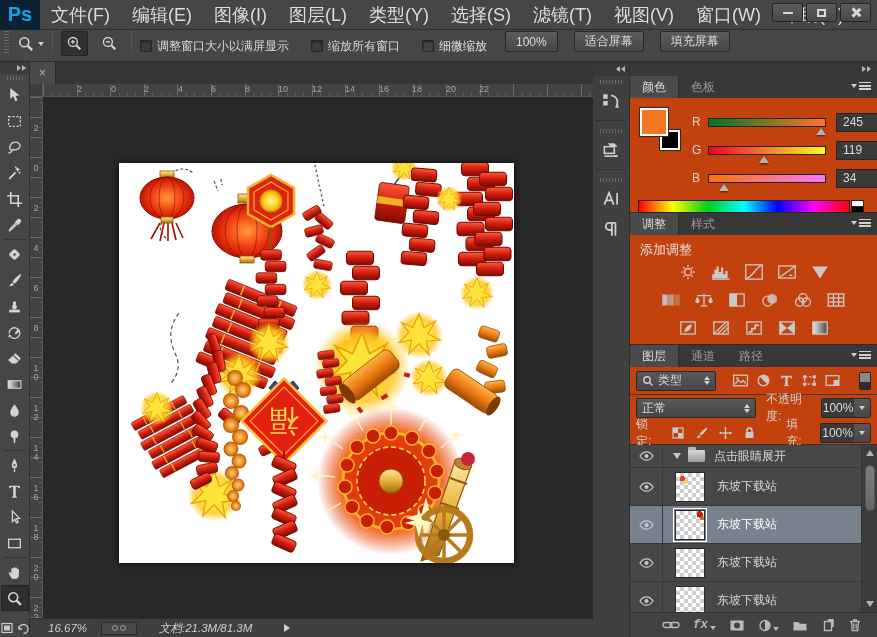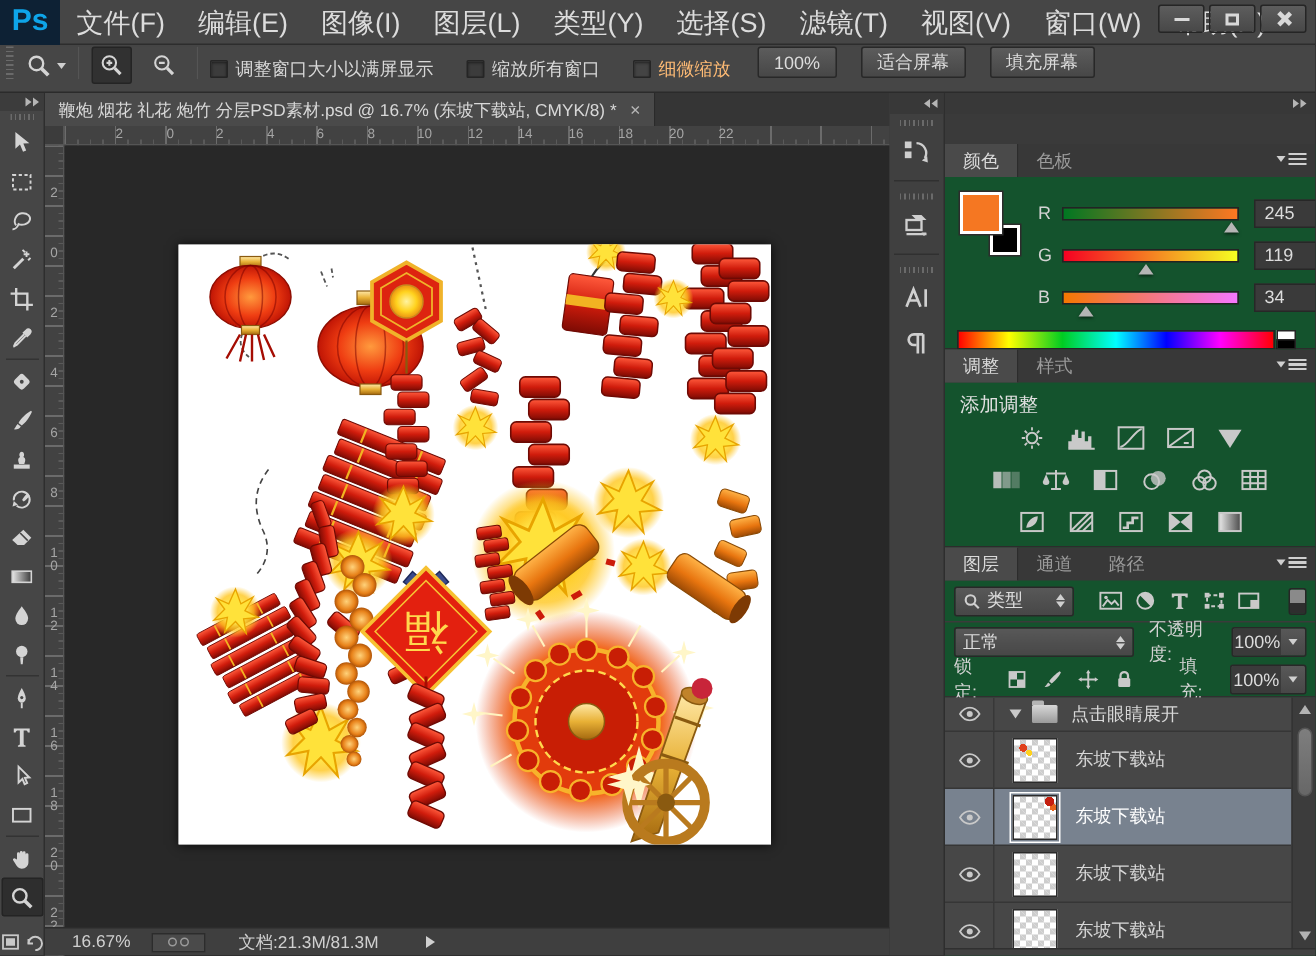--- a/index.html
+++ b/index.html
@@ -29,21 +29,21 @@
   .grip-v { width:5px; height:22px; background:repeating-linear-gradient(to bottom,#6a6a6a 0 1px,transparent 1px 3px); }
   .ob-sep { width:1px; height:22px; background:#303030; border-right:1px solid #555; }
   .ob-btn { height:21px; padding:0 10px; background:linear-gradient(#5c5c5c,#474747); border:1px solid #282828;
     border-radius:2px; display:flex; align-items:center; font-size:12px; color:#dcdcdc; }
   .tool-active-sm { width:27px; height:25px; background:#313131; border:1px solid #242424; border-radius:2px;
     display:flex; align-items:center; justify-content:center; }
   .tool-plain-sm { width:27px; height:25px; display:flex; align-items:center; justify-content:center; }
   .checkbox { width:12px; height:12px; background:#3c3c3c; border:1px solid #252525; border-radius:1px;
     box-shadow:inset 0 1px 2px rgba(0,0,0,.5); margin-right:5px; flex:none; }
   .ob-check { display:flex; align-items:center; font-size:12px; color:#d8d8d8; }
-  .ob-check.disabled { color:#fdba74; } .ob-check.disabled .checkbox { background:#444; }
+  .ob-check.disabled { color:#e5e5e5; } .ob-check.disabled .checkbox { background:#444; }
   .dd-arrow { width:0; height:0; border-left:3.5px solid transparent; border-right:3.5px solid transparent;
     border-top:4px solid #cfcfcf; margin-left:3px; }
 
   
   #toolbar { position:absolute; left:0; top:62px; width:30px; height:575px; background:#464646;
     border-right:1px solid #2e2e2e; display:flex; flex-direction:column; align-items:center; }
   #toolbar-top { width:100%; height:12px; background:#3c3c3c; display:flex; justify-content:flex-end;
     align-items:center; padding-right:3px; gap:1px; }
   .tri-r { width:0; height:0; border-top:3px solid transparent; border-bottom:3px solid transparent; border-left:4px solid #b5b5b5; }
   .tri-l { width:0; height:0; border-top:3px solid transparent; border-bottom:3px solid transparent; border-right:4px solid #b5b5b5; }
@@ -70,21 +70,21 @@
     border-right:1px solid #555;
     background-image:repeating-linear-gradient(to bottom,#6b6b6b 0 1px,transparent 1px 20px),
                      repeating-linear-gradient(to bottom,#5a5a5a 0 1px,transparent 1px 5px);
     background-size:100% 100%,4px 100%; background-position:0 0,9px 0; background-repeat:no-repeat,repeat-y; }
   #ruler-corner { position:absolute; left:0; top:22px; width:13px; height:13px; background:#3c3c3c; border:1px solid #555; border-width:0 1px 1px 0; }
   .hr { position:absolute; top:0; font-size:9px; color:#a5a5a5; }
   .vr { position:absolute; left:1px; font-size:9px; color:#a5a5a5; writing-mode:vertical-rl; text-orientation:upright; letter-spacing:-1px; }
   #pasteboard { position:absolute; left:13px; top:35px; width:550px; height:583px; background:#282828; overflow:hidden; }
   #canvas { position:absolute; left:76px; top:66px; width:395px; height:400px; background:#ffffff; box-shadow:0 0 7px rgba(0,0,0,.8); }
   #statusbar { position:absolute; left:0; bottom:0; width:563px; height:19px; background:#3f3f3f; border-top:1px solid #2c2c2c;
-    display:flex; align-items:center; font-size:11.5px; color:#d0d0d0; z-index:5; }
+    display:flex; align-items:center; font-size:11.5px; color:#d0d0d0; z-index:5;font-style:italic; }
   #status-zoom { margin-left:18px; }
   #status-gearbox { margin-left:14px; width:36px; height:13px; background:#4a4a4a; border:1px solid #2c2c2c;
     display:flex; align-items:center; justify-content:center; gap:2px; }
   .gear-dot { width:6px; height:6px; border-radius:50%; border:1.5px solid #9a9a9a; }
   #status-doc { margin-left:22px; }
   #status-expand { margin-left:32px; width:0; height:0; border-top:4.5px solid transparent;
     border-bottom:4.5px solid transparent; border-left:6px solid #d0d0d0; }
 
   
   #dockstrip { position:absolute; left:593px; top:62px; width:37px; height:575px; background:#404040;
@@ -93,21 +93,21 @@
   .strip-grip { width:22px; height:4px; margin:4px 0 2px; background:repeating-linear-gradient(to right,#6a6a6a 0 1px,transparent 1px 3px); }
   .strip-btn { width:30px; height:30px; display:flex; align-items:center; justify-content:center; border-radius:3px; }
   .strip-btn svg { stroke:#cfcfcf; fill:none; stroke-width:1.4; }
   .strip-btn svg .f { fill:#cfcfcf; stroke:none; }
   .strip-sep { width:30px; height:1px; background:#303030; margin:4px 0; }
 
   
   #rightdock { position:absolute; left:630px; top:62px; width:247px; height:575px; background:#3a3a3a; }
   #dockbar { position:absolute; left:0; top:0; width:247px; height:14px; background:#383838;
     display:flex; justify-content:flex-end; align-items:center; padding-right:6px; gap:1px; }
-  .panel { position:absolute; left:0; width:247px; background:#14532d; border-bottom:1px solid #2c2c2c;margin-top:20px; }
+  .panel { position:absolute; left:0; width:247px; background:#c2410c; border-bottom:1px solid #2c2c2c; }
   .tabstrip { position:relative; height:22px; background:#383838; display:flex; }
   .ptab { padding:0 12px; display:flex; align-items:center; font-size:12px; color:#9b9b9b; }
   .ptab.active { background:#4a4a4a; color:#dadada; border-right:1px solid #2c2c2c; }
   .panel-menu { position:absolute; right:6px; top:6px; display:flex; align-items:center; gap:2px; }
   .pm-lines { width:12px; height:8px; background:repeating-linear-gradient(to bottom,#cfcfcf 0 1.5px,transparent 1.5px 3.2px); }
 
   
   #color-swatches { position:absolute; left:10px; top:32px; width:46px; height:46px; }
   #bg-swatch { position:absolute; left:20px; top:22px; width:20px; height:20px; background:#000; border:2px solid #fff; box-shadow:0 0 0 1px #2c2c2c; }
   #fg-swatch { position:absolute; left:0; top:0; width:28px; height:28px; border:2px solid #fff; box-shadow:0 0 0 1px #2c2c2c; }
@@ -401,21 +401,20 @@
       <svg width="12" height="12" viewBox="0 0 12 12" style="stroke:#c9c9c9;fill:none;stroke-width:1.3">
           <path d="M2,7 a4.5,4.5 0 1 1 4.5,4.5"></path>
           <path d="M2,4 V7 H5"></path>
         </svg>
     </div>
   </div>
 
   <div id="docarea">
     <div id="tabbar">
       <div id="doc-tab">
-        <span>鞭炮 烟花 礼花 炮竹 分层PSD素材.psd @ 16.7% (东坡下载站, CMYK/8) *</span>
         <span id="tab-close">×</span>
       </div>
     </div>
     <div id="ruler-corner"></div>
     <div id="hruler">
       <span class="hr" style="left:34px">2</span>
       <span class="hr" style="left:68px">0</span>
       <span class="hr" style="left:101px">2</span>
       <span class="hr" style="left:135px">4</span>
       <span class="hr" style="left:168px">6</span>

